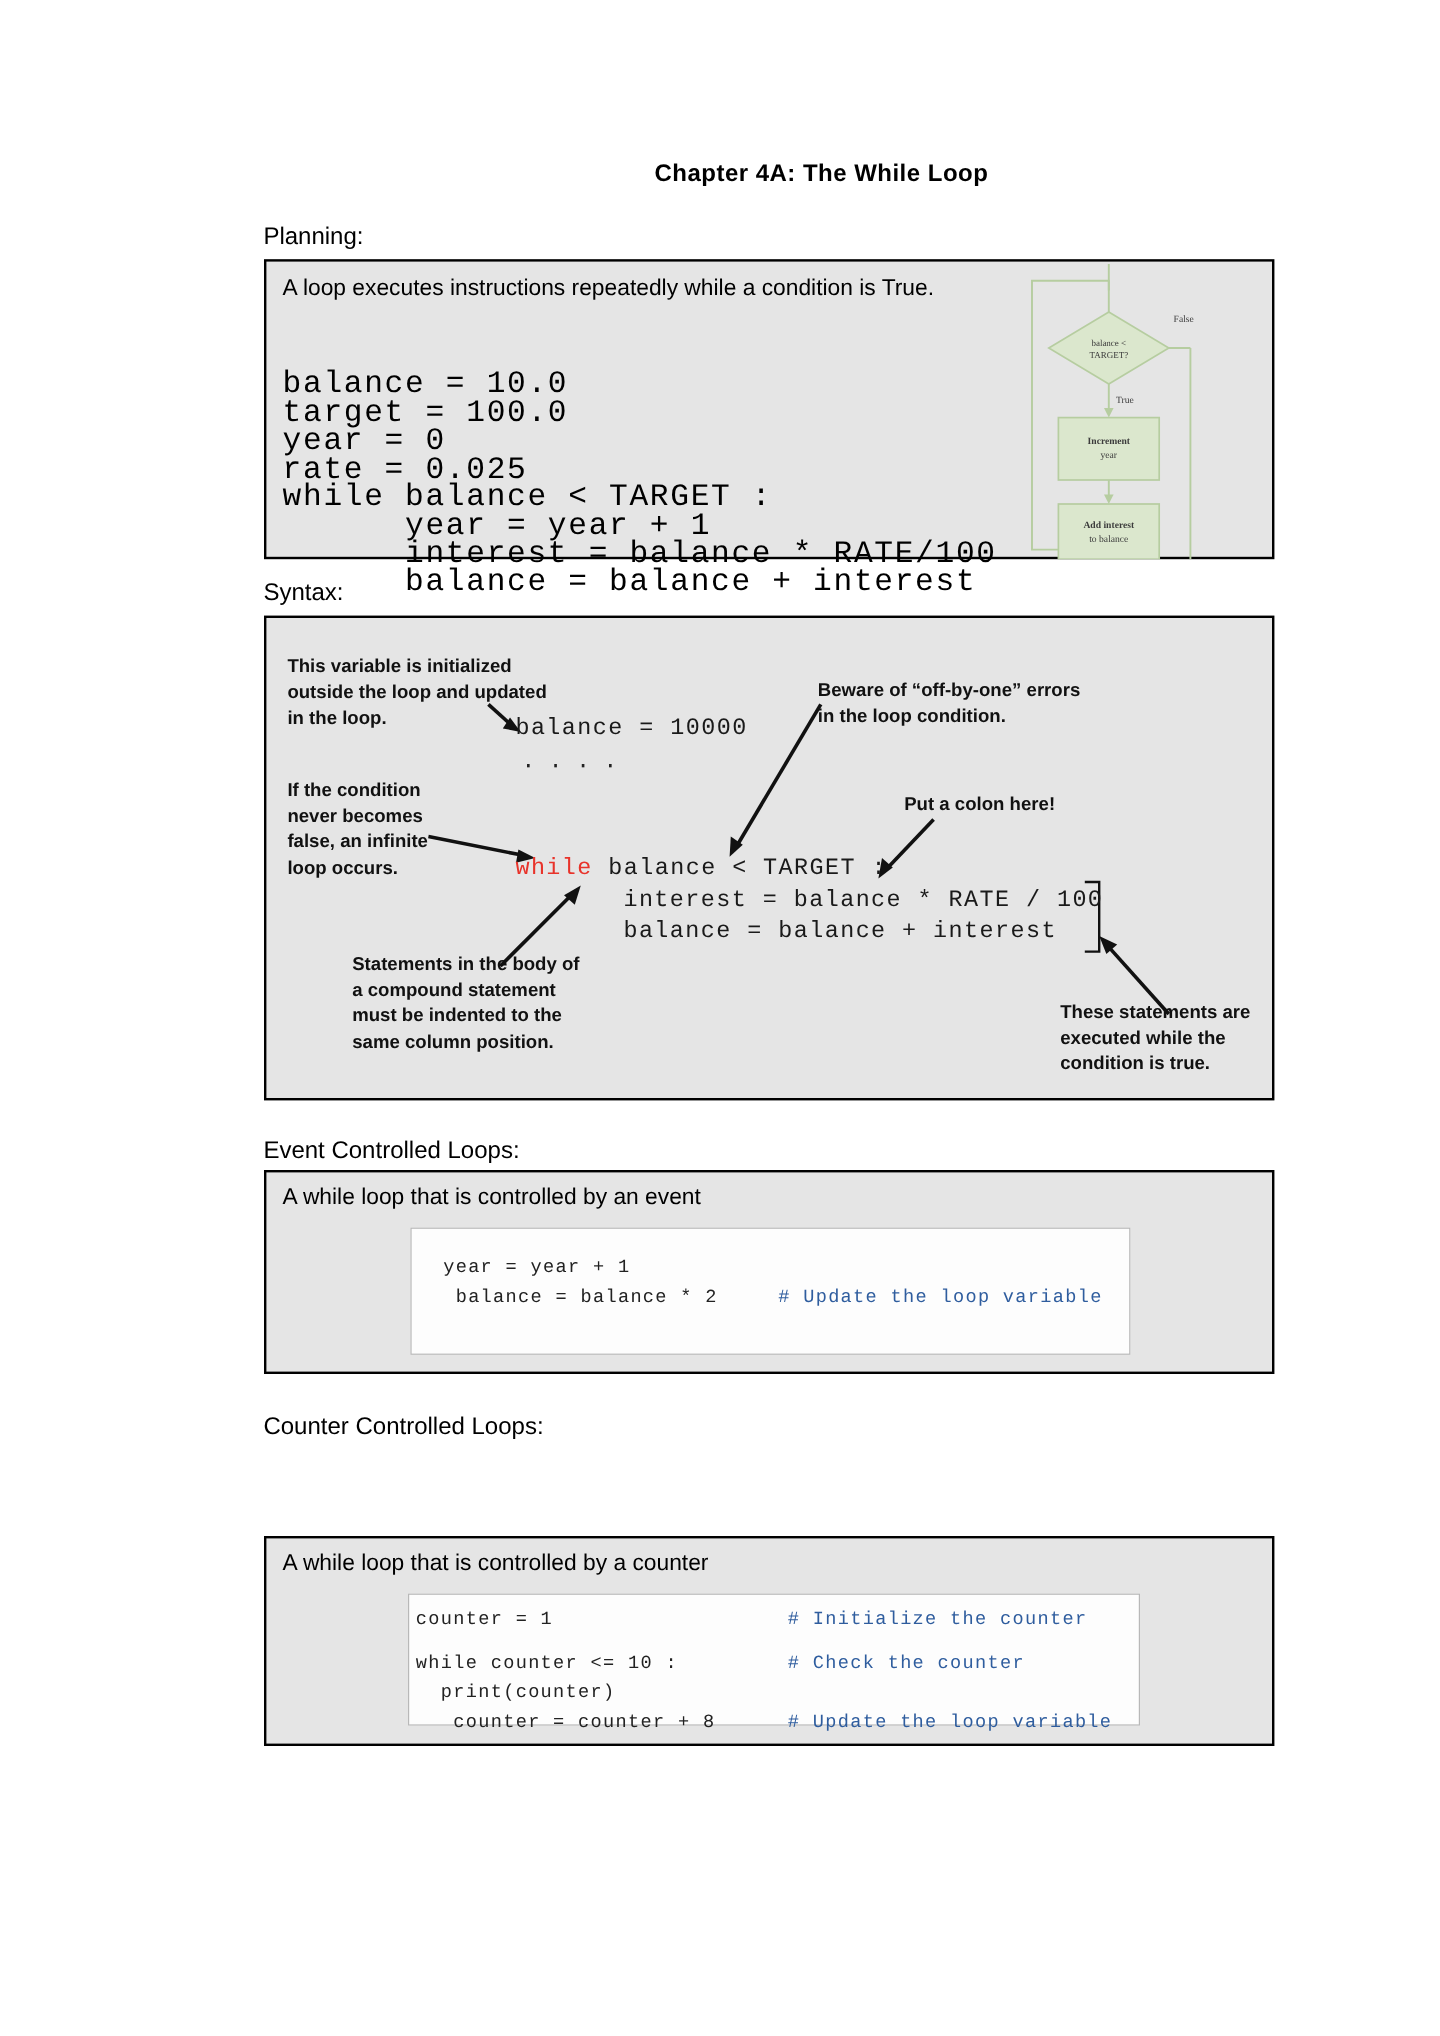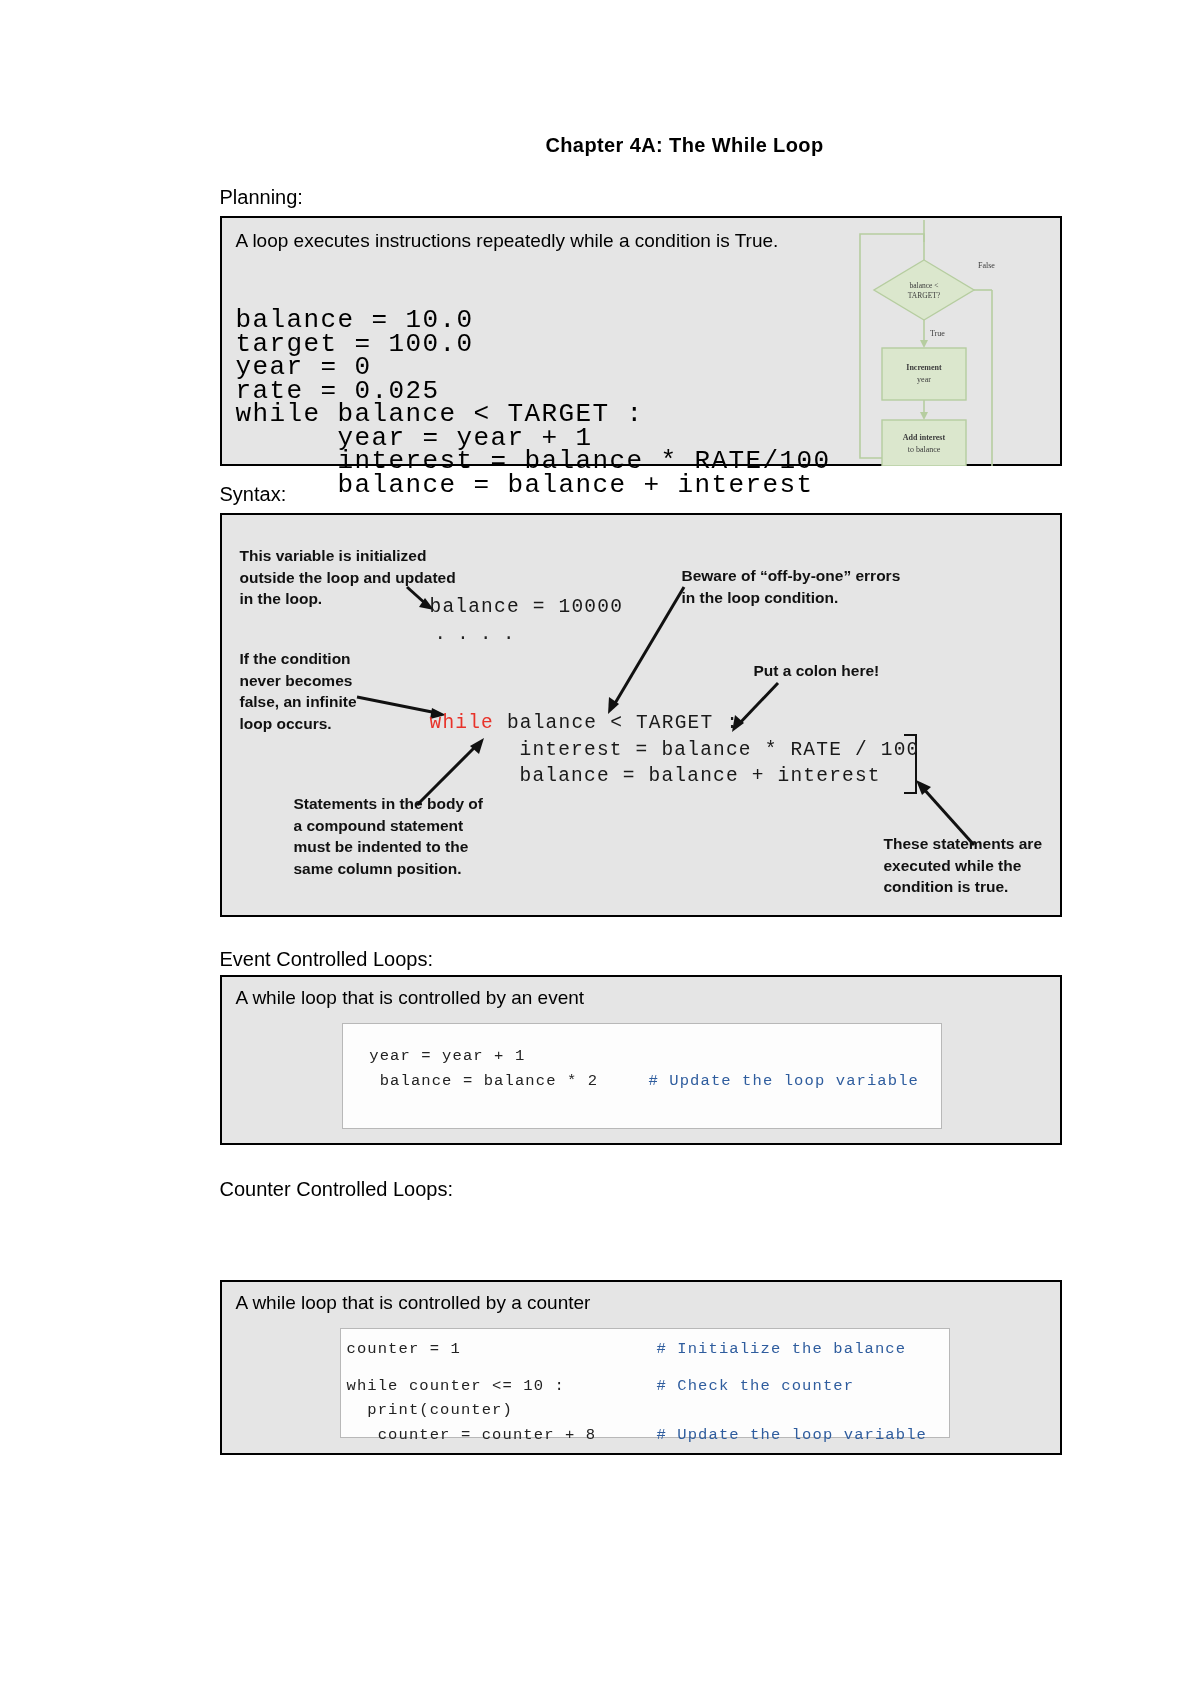--- a/index.html
+++ b/index.html
@@ -261,21 +261,21 @@
         <div class="code-line"><span>  year = year + 1</span></div>
         <div class="code-line"><span>   balance = balance * 2</span><span class="cmt" style="left: 300px; color: rgb(47, 93, 158);"># Update the loop variable</span></div>
       </div>
   </div>
 
   <div class="section-label" style="top:1178px;">Counter Controlled Loops:</div>
 
   <div class="box" id="counter-box">
     <div class="box-heading">A while loop that is controlled by a counter</div>
     <div class="code-panel" id="counter-code-panel" style="left:118px; top:46px; width:610px; height:110px; padding:8px 0 0 6px;">
-        <div class="code-line"><span>counter = 1</span><span class="cmt" style="left: 310px; color: rgb(47, 93, 158);"># Initialize the balance</span></div>
+        <div class="code-line"><span>counter = 1</span><span class="cmt" style="left: 310px; color: rgb(47, 93, 158);"># Initialize the counter</span></div>
         <div class="code-line spacer" style="height: 12px;"><span></span></div>
         <div class="code-line"><span>while counter &lt;= 10 :</span><span class="cmt" style="left: 310px; color: rgb(47, 93, 158);"># Check the counter</span></div>
         <div class="code-line"><span>  print(counter)</span></div>
         <div class="code-line"><span>   counter = counter + 8</span><span class="cmt" style="left: 310px; color: rgb(47, 93, 158);"># Update the loop variable</span></div>
       </div>
   </div>
 
 </div>
 
 </body></html>

